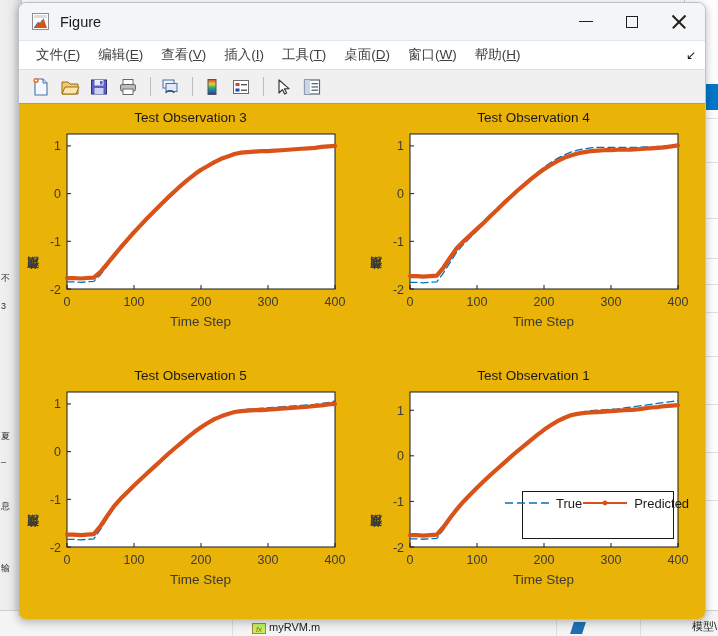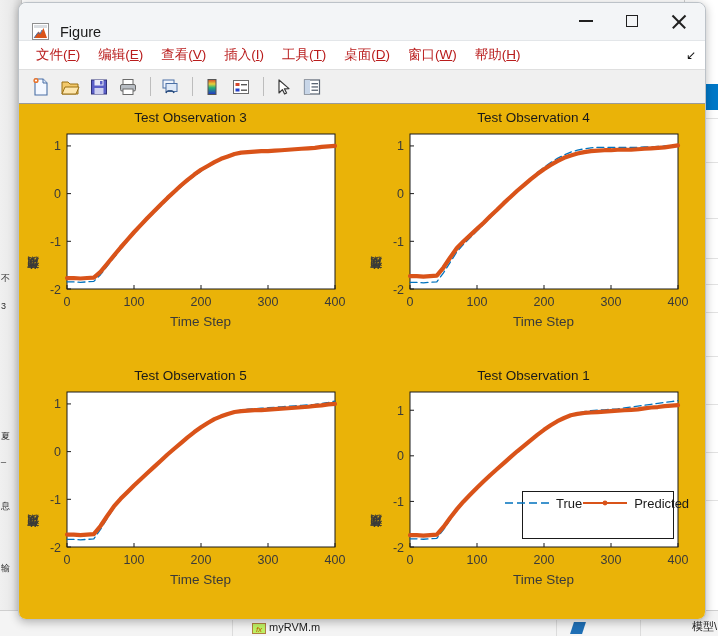--- a/index.html
+++ b/index.html
@@ -69,21 +69,21 @@
     border: 1px solid #bcc2c8;
     border-radius: 8px;
     box-shadow: 0 2px 10px rgba(0,0,0,0.28);
     overflow: hidden;
     display: flex; flex-direction: column;
   }
   .titlebar {
     height: 38px; flex: 0 0 38px;
     background: #f3f5f7;
     border-bottom: 1px solid #e3e6e9;
-    display: flex; align-items: flex-end;
+    display: flex; align-items: center;
     border-radius: 7px 7px 0 0;
   }
   .title-icon {
     width: 17px; height: 17px; margin-left: 13px;
     background: #ffffff;
     border: 1px solid #8e8e8e;
     position: relative; flex: 0 0 auto;
   }
   .title-icon::before {
     content: ""; position: absolute; left: 1px; top: 1px;
@@ -110,21 +110,21 @@
   .wb-close::after  { transform: rotate(-45deg); }
 
   
   .menubar {
     height: 29px; flex: 0 0 29px;
     background: #ffffff;
     border-bottom: 1px solid #dfdfdf;
     display: flex; align-items: center; padding-left: 8px;
   }
   .menu-item {
-    font-size: 13.5px; color: #b91c1c;
+    font-size: 13.5px; color: #404040;
     padding: 3px 9px; white-space: nowrap;
   }
   .menu-item u { text-decoration: underline; }
   .menu-overflow {
     margin-left: auto; margin-right: 9px;
     font-size: 12px; color: #111; transform: scaleX(-1);
   }
 
   
   .toolbar {

